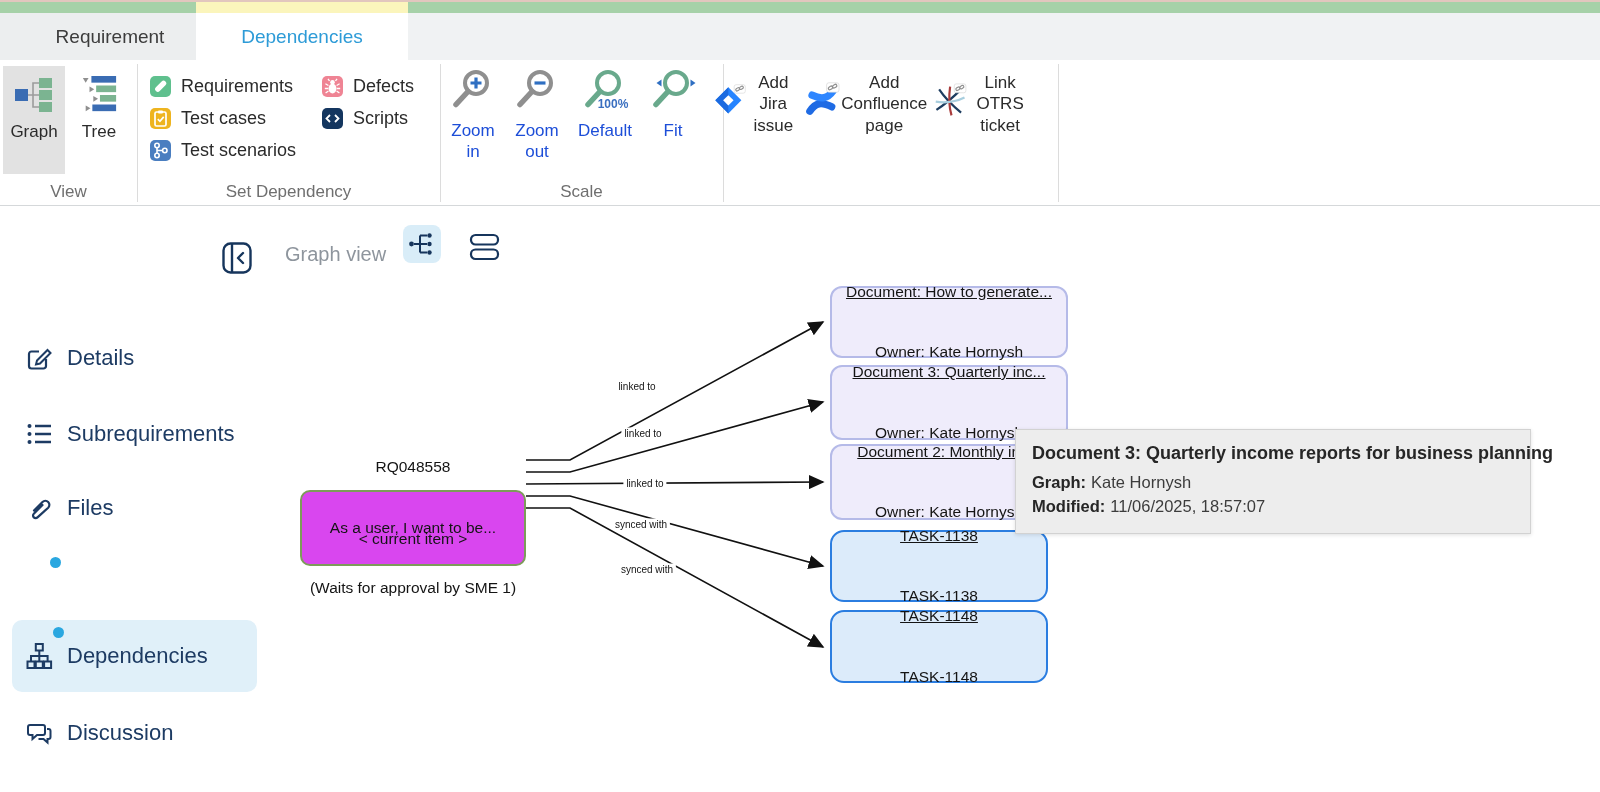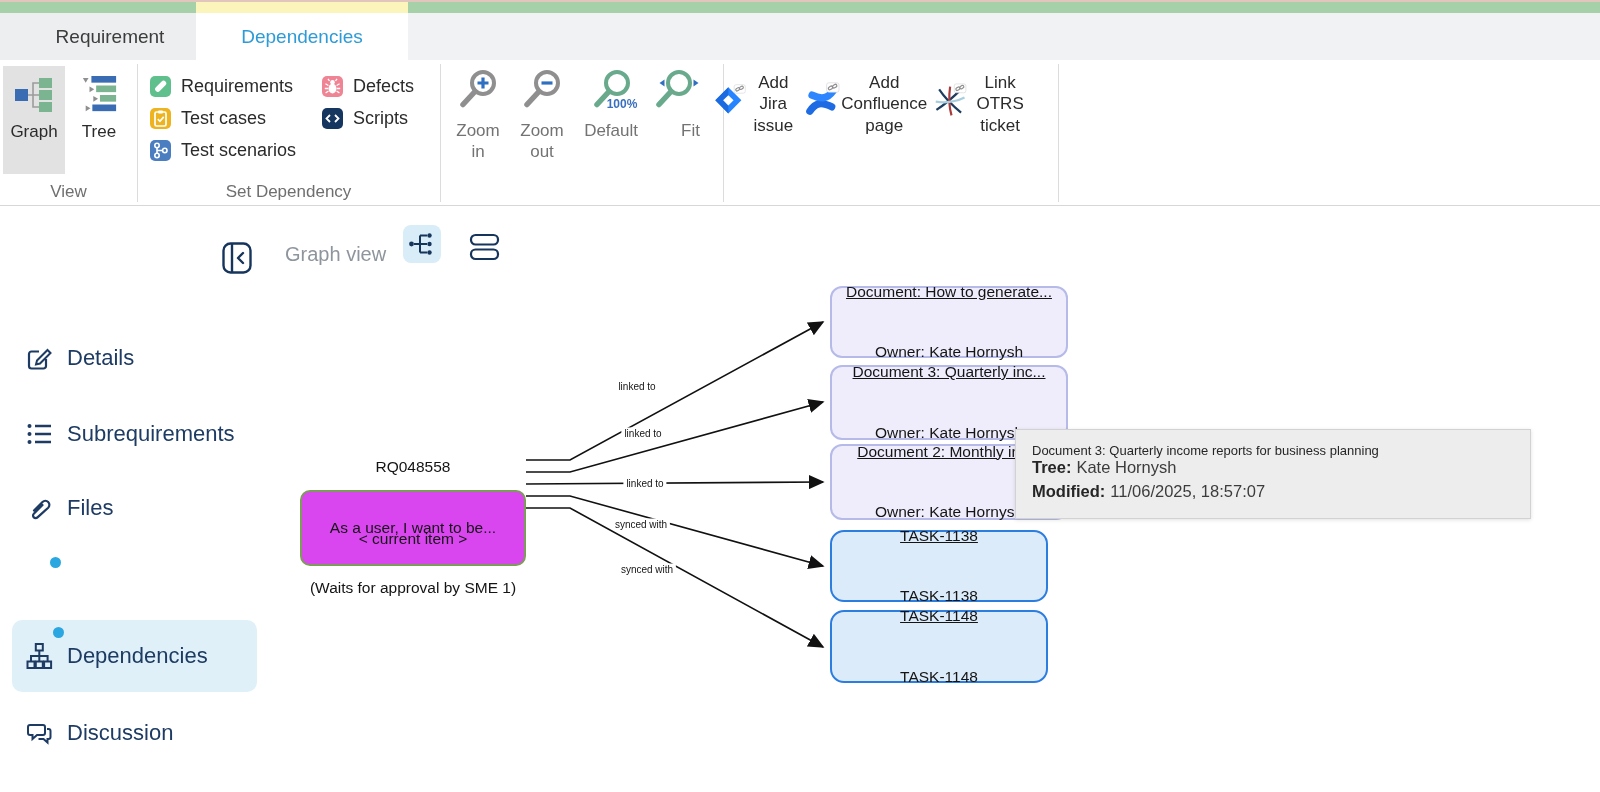--- a/index.html
+++ b/index.html
@@ -24,21 +24,21 @@
   .rb-label { position:absolute; top:122px; height:20px; font-size:17px; color:#6f6f6f; text-align:center; }
 
   .bigbtn { position:absolute; top:6px; height:108px; display:flex; flex-direction:column; align-items:center;
             justify-content:flex-start; padding-top:10px; font-size:17px; color:#2b2b2b; cursor:pointer; }
   .bigbtn.selected { background:#e2e2e2;text-align:right; }
   .bigbtn .cap { margin-top:8px; }
 
   .sd-item { position:absolute; display:flex; align-items:center; gap:10px; height:24px; font-size:18px; color:#2b2b2b; cursor:pointer; }
   .sd-ico { width:21px; height:21px; border-radius:5px; display:flex; align-items:center; justify-content:center; flex:0 0 21px; }
 
-  .sc-btn { position:absolute; top:8px; width:62px; display:flex; flex-direction:column; align-items:flex-end; font-size:17px; color:#737373; cursor:pointer; }
+  .sc-btn { position:absolute; top:8px; width:62px; display:flex; flex-direction:column; align-items:center; font-size:17px; color:#1d4ed8; cursor:pointer; }
   .sc-btn .cap { margin-top:4px; text-align:center; line-height:1.25; }
   .int-btn { position:absolute; top:6px; display:flex; flex-direction:row; align-items:center; font-size:17px; color:#2b2b2b; cursor:pointer; }
   .int-btn .cap { margin-top:6px; text-align:center; line-height:1.25; }
 
   
   .collapse-btn { position:absolute; left:222px; top:242px; width:30px; height:32px; cursor:pointer; }
   .gv-title { position:absolute; left:285px; top:243px; font-size:20px; color:#8e959d; }
   .toggle-btn { position:absolute; width:38px; height:38px; border-radius:8px; display:flex; align-items:center; justify-content:center; cursor:pointer; }
   .toggle-mindmap { left:403px; top:225px; background:#d9edf8; }
   .toggle-list { left:466px; top:228px; background:transparent; }
@@ -59,21 +59,21 @@
            text-align:right; font-size:15.5px; color:#141414; line-height:1.32;gap:40px; }
   .gnode .ttl { text-decoration:underline; cursor:pointer; }
   .node-current { left:300px; top:448px; width:226px; height:76px; background:#d946ef; border:2px solid #7d9c5a; border-radius:10px;margin-top:42px; }
   .node-doc  { background:#efecfb; border:2px solid #b5bae8; border-radius:12px; left:830px; width:238px; }
   .node-task { background:#dcebfa; border:2.5px solid #2b7de0; border-radius:14px; left:830px; width:218px; }
   .caption-current { position:absolute; left:413px; top:530px; transform:translateX(-50%); font-size:15.5px; color:#141414; white-space:nowrap; }
 
   
   .tooltip { position:absolute; left:1015px; top:429px; width:516px; background:#ededed; border:1px solid #d2d2d2;
              box-shadow:0 1px 4px rgba(0,0,0,.12); padding:13px 16px 12px 16px; z-index:30; }
-  .tooltip .tt-title { font-size:13px; font-weight:normal; color:#262626; white-space:nowrap; }
+  .tooltip .tt-title { font-size:18px; font-weight:bold; color:#262626; margin-bottom:9px; white-space:nowrap; }
   .tooltip .tt-row { font-size:16.5px; color:#3c3c3c; margin-bottom:5px; }
   .tooltip .tt-row b { color:#262626; margin-right:5px; }
 </style>
 </head>
 <body>
 
 <div class="screen">
 
   <div class="strip-pink"></div>
   <div class="strip-green"></div>
@@ -192,20 +192,21 @@
     </div>
     <div class="sc-btn" style="left:646px;width:54px">
       <svg width="48" height="48" viewBox="0 0 48 48">
         <circle cx="27" cy="15" r="11" fill="none" stroke="#69a98c" stroke-width="4"></circle>
         <line x1="19" y1="23.5" x2="7" y2="36.5" stroke="#69a98c" stroke-width="5.5" stroke-linecap="round"></line>
         <polygon points="12.5,11.5 12.5,18.5 7.5,15" fill="#2f6fc2"></polygon>
         <polygon points="41.5,11.5 41.5,18.5 46.5,15" fill="#2f6fc2"></polygon>
       </svg>
       <span class="cap">Fit</span>
     </div>
+    <div class="rb-label" style="left:440px;width:283px">Scale</div>
 
     <div class="int-btn" style="left:714px;width:86px">
       <svg width="50" height="50" viewBox="0 0 50 50">
         <polygon points="22,4 42,24 22,44 2,24" fill="#2684ff"></polygon>
         <polygon points="22,4 2,24 22,44" fill="#1b6ae0"></polygon>
         <polygon points="22,16 30,24 22,32 14,24" fill="#ffffff"></polygon>
         <g>
           <rect x="31" y="0" width="17" height="13" rx="3" fill="#fff" stroke="#cfcfcf" stroke-width="0.8"></rect>
           <g fill="none" stroke="#8f8f8f" stroke-width="1.7">
             <rect x="33.2" y="5.2" width="6.2" height="3.8" rx="1.9" transform="rotate(-32 36.3 7.1)"></rect>
@@ -369,20 +370,20 @@
     <div>TASK-1138</div>
   </div>
   <div class="gnode node-task" style="top:610px;height:73px">
     <div class="ttl">TASK-1148</div>
     <div>TASK-1148</div>
   </div>
 
   <div class="tooltip">
     <div class="tt-title">Document 3: Quarterly income reports for business planning</div>
     <div class="tt-row">
-      <b>Tree:</b><span>Kate Hornysh</span>
+      <b>Graph:</b><span>Kate Hornysh</span>
     </div>
     <div class="tt-row">
       <b>Modified:</b><span>11/06/2025, 18:57:07</span>
     </div>
   </div>
 
 </div>
 
 </body></html>

